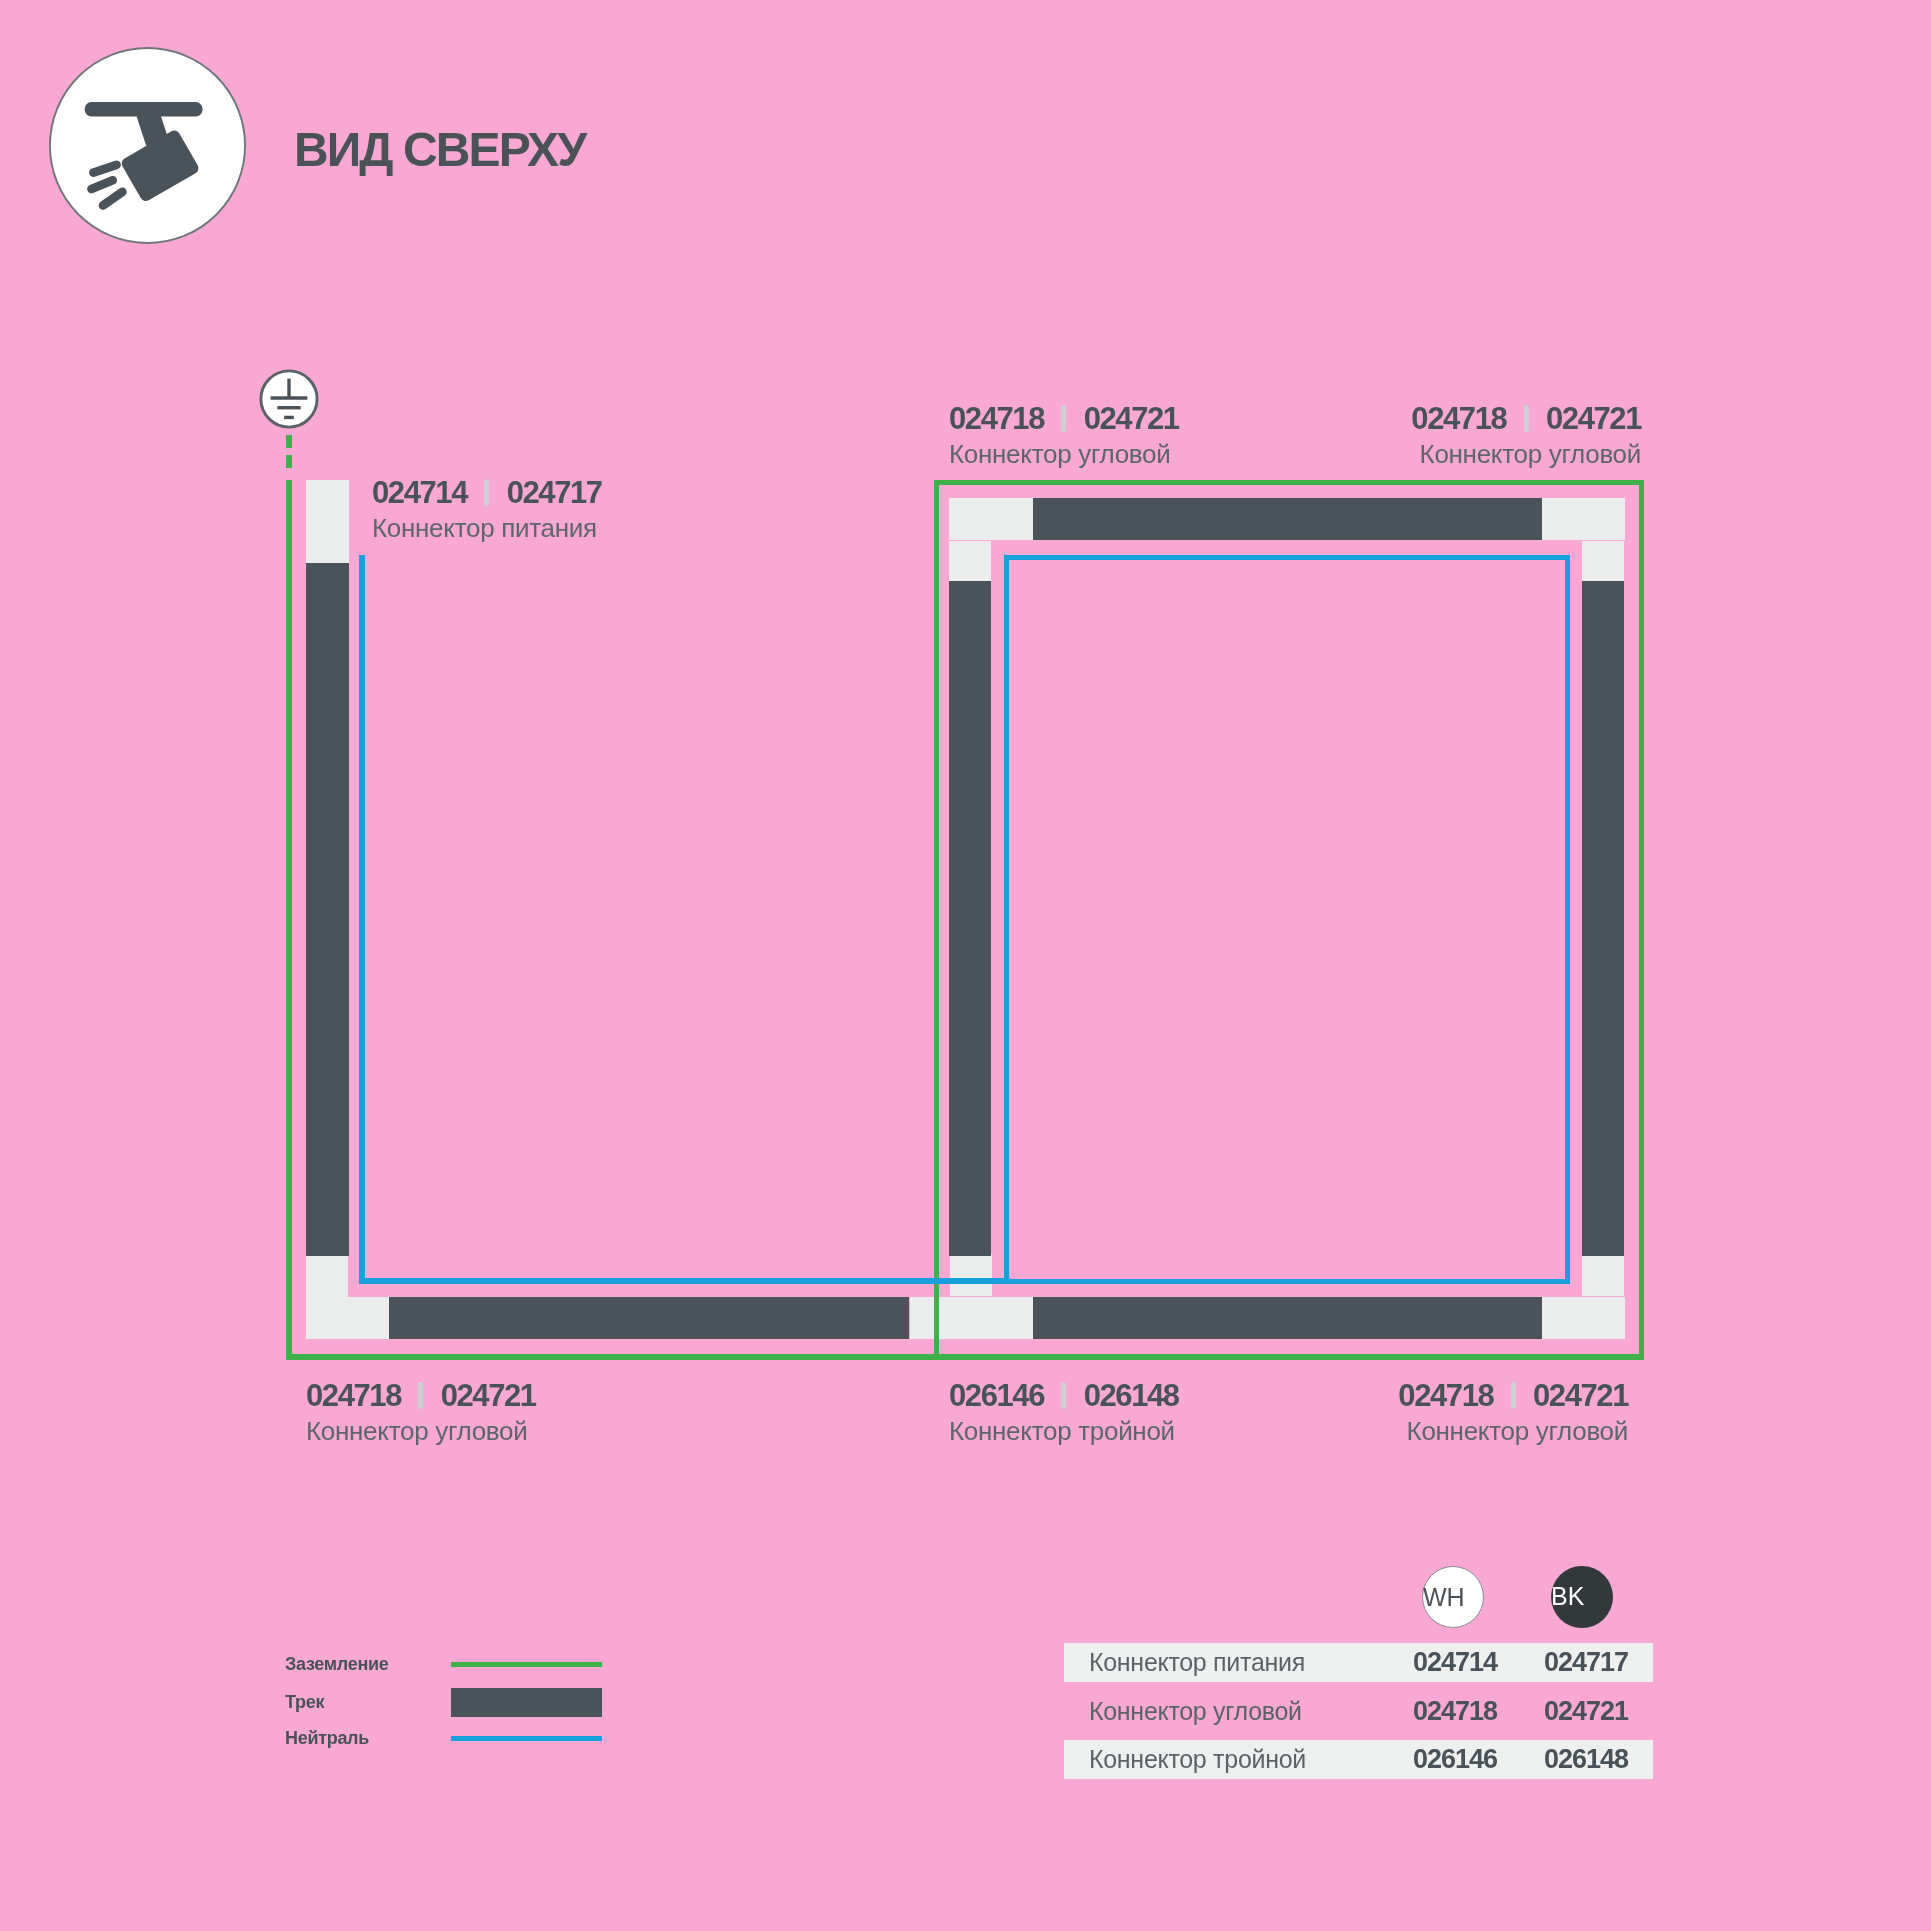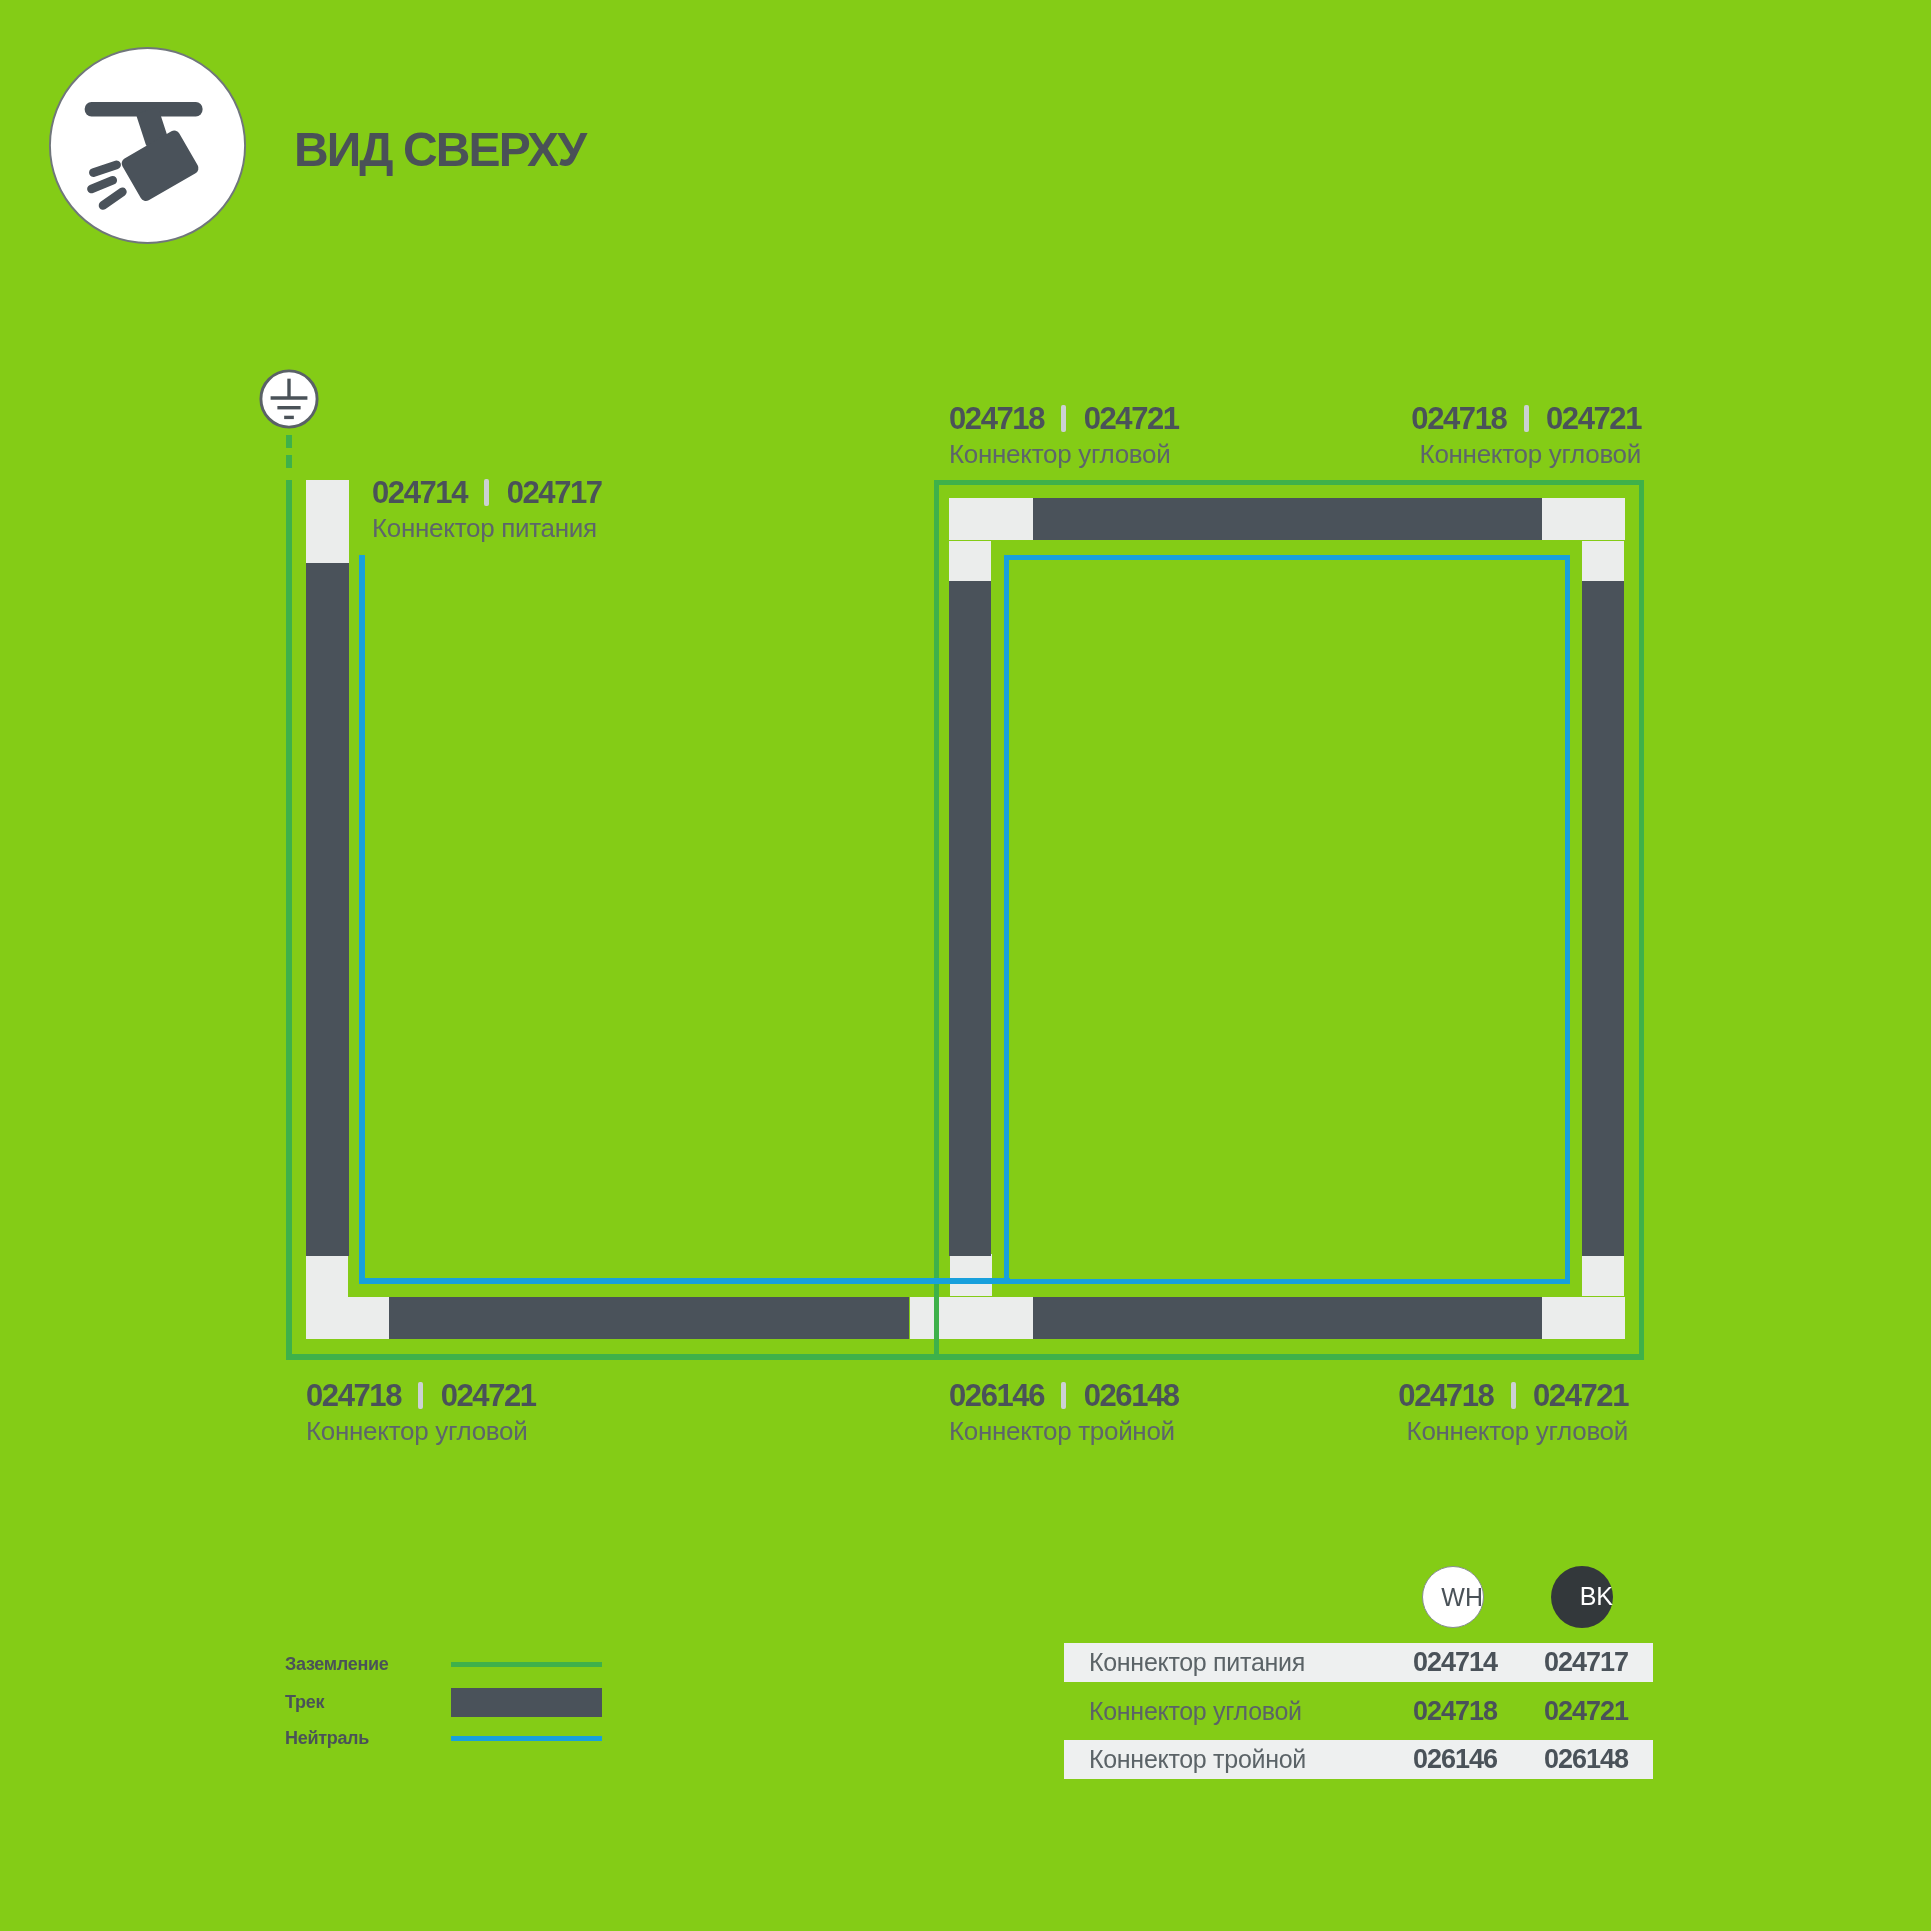--- a/index.html
+++ b/index.html
@@ -1,17 +1,17 @@
 <!DOCTYPE html>
 <html><head>
 <meta charset="utf-8">
 <style>
   html,body{margin:0;padding:0;background:#fff;}
   .stage{
-    position:relative;width:1931px;height:1931px;background:#84cc16;
+    position:relative;width:1931px;height:1931px;background:#f9a8d4;
     font-family:"Liberation Sans", sans-serif;overflow:hidden;
   }
   .abs{position:absolute;}
   
   .lt{position:absolute;background:#ebedec;}
   .dk{position:absolute;background:#4a525a;}
   .gn{position:absolute;background:#3eb14a;}
   .bl{position:absolute;background:#18a0dc;}
   .gn-rect{position:absolute;border:5.8px solid #3eb14a;box-sizing:border-box;background:transparent;}
   .bl-rect{position:absolute;border:5.8px solid #18a0dc;box-sizing:border-box;background:transparent;}
@@ -38,21 +38,21 @@
     position:absolute;left:0;top:0;font-size:18px;font-weight:600;color:#4a5258;
     letter-spacing:-0.3px;line-height:29px;
   }
   .legend-row .swatch{position:absolute;left:166px;width:151px;}
   .sw-ground{top:11.6px;height:5.8px;background:#3eb14a;}
   .sw-track{top:0;height:29px;background:#4a525a;}
   .sw-neutral{top:11.6px;height:5.8px;background:#18a0dc;}
   
   .badge{
     position:absolute;width:62px;height:62px;border-radius:50%;box-sizing:border-box;
-    font-size:25px;line-height:60px;text-align:right;letter-spacing:0;
+    font-size:25px;line-height:60px;text-align:left;letter-spacing:0;
   }
   .badge-wh{left:1422px;top:1566px;background:#fff;border:1.9px solid #868d91;color:#4a5258;}
   .badge-bk{left:1551px;top:1566px;background:#33383b;color:#ffffff;}
   .trow{position:absolute;left:1064px;width:589px;height:39px;}
   .trow.shade{background:#eef0f0;}
   .trow .tname{
     position:absolute;left:25px;top:0;font-size:25px;color:#5b6367;line-height:39px;
     letter-spacing:-0.3px;white-space:nowrap;
   }
   .trow .twh,.trow .tbk{

